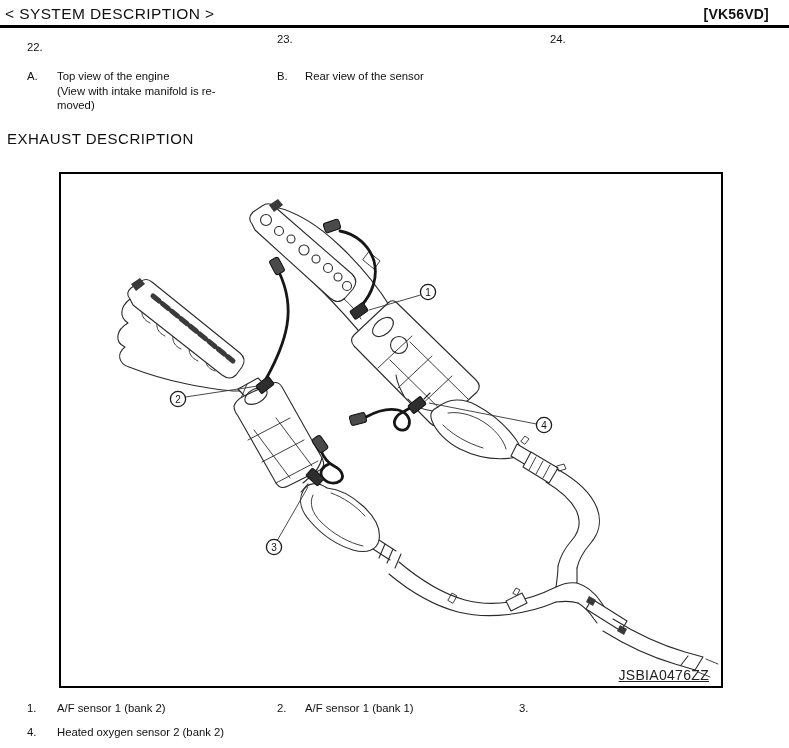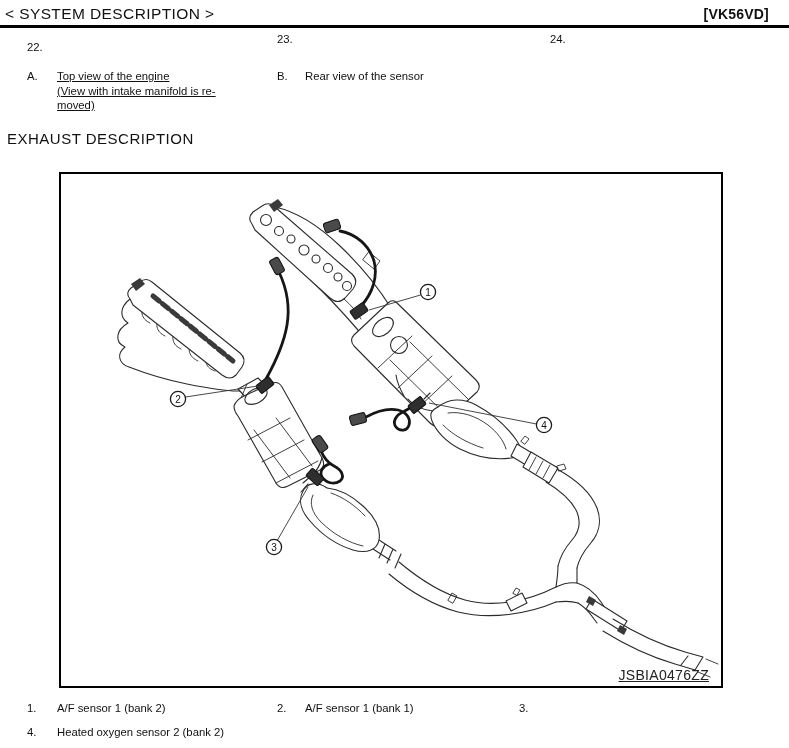--- a/index.html
+++ b/index.html
@@ -31,21 +31,21 @@
 </div>
 <div class="leg" style="left:277px;top:32px;">
   <span class="n n28">23.</span>
 </div>
 <div class="leg" style="left:530px;top:32px;margin-left:20px;">
   <span class="n n30">24.</span>
 </div>
 
 <div class="leg" style="left:27px;top:69px;">
   <span class="n n30">A.</span>
-  <span class="t" style="width:230px;text-decoration:underline;">Top view of the engine
+  <span class="t" style="width:230px;">Top view of the engine
 (View with intake manifold is re-
 moved)</span>
 </div>
 <div class="leg" style="left:277px;top:69px;">
   <span class="n n28">B.</span>
   <span class="t" style="width:220px;">Rear view of the sensor</span>
 </div>
 
 <div class="sec-title">EXHAUST DESCRIPTION</div>
 

